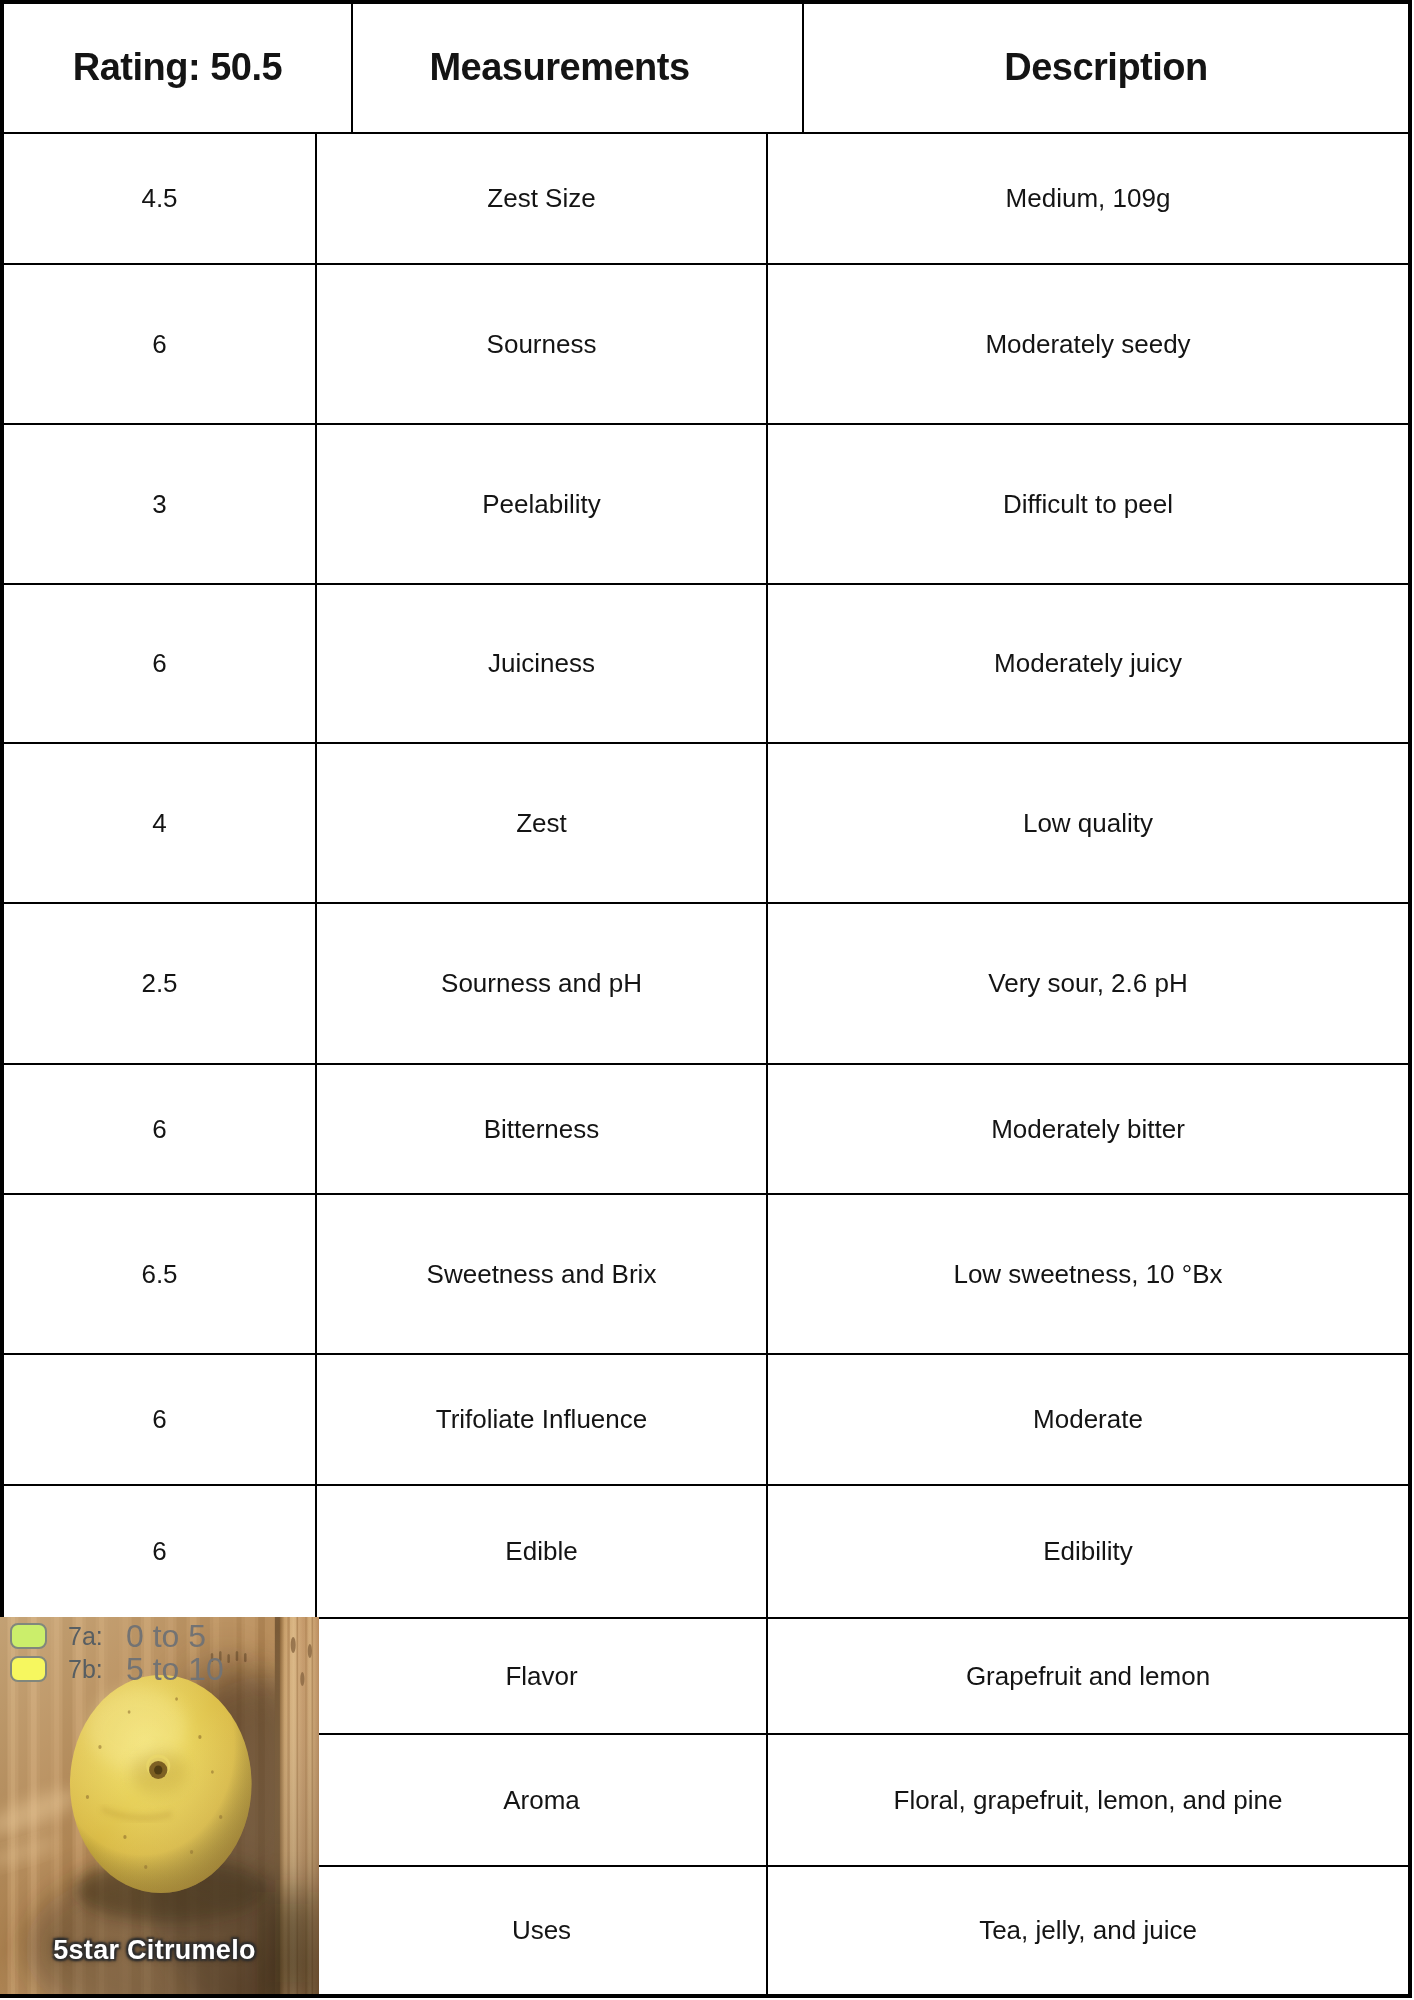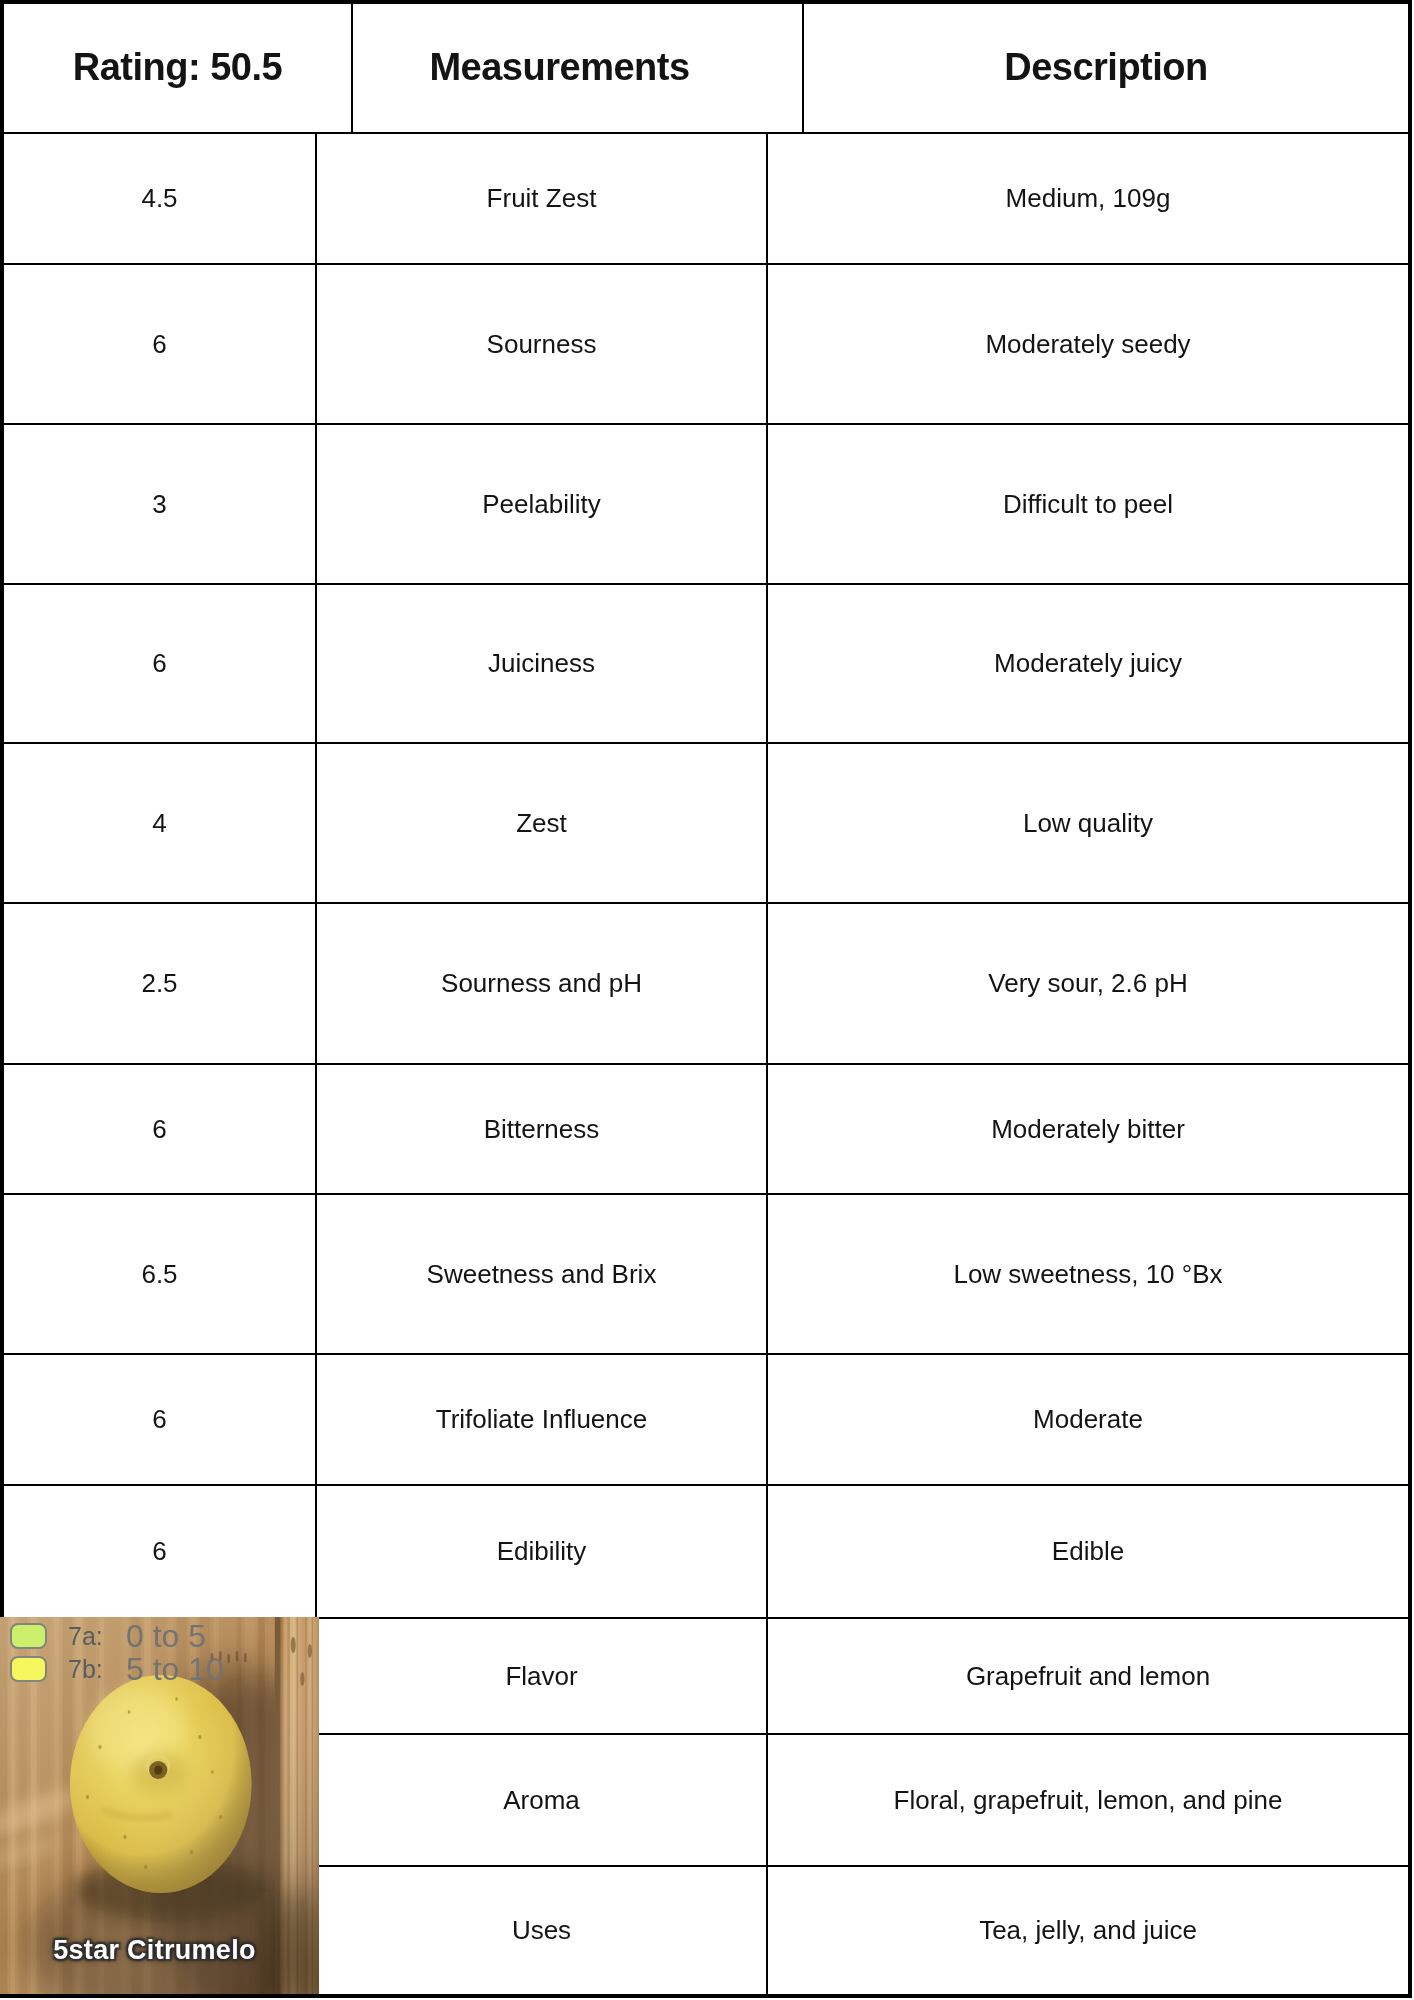--- a/index.html
+++ b/index.html
@@ -48,21 +48,21 @@
 <body>
 
 <div class="screen">
   <div class="tbl">
 
     <div class="cell c1 r1 hdr">Rating: 50.5</div>
     <div class="cell r1 hdr">Measurements</div>
     <div class="cell r1 hdr">Description</div>
 
     <div class="cell c1">4.5</div>
-    <div class="cell">Fruit Zest</div>
+    <div class="cell">Zest Size</div>
     <div class="cell">Medium, 109g</div>
 
     <div class="cell c1">6</div>
     <div class="cell">Sourness</div>
     <div class="cell">Moderately seedy</div>
 
     <div class="cell c1">3</div>
     <div class="cell">Peelability</div>
     <div class="cell">Difficult to peel</div>
 
@@ -84,22 +84,22 @@
 
     <div class="cell c1">6.5</div>
     <div class="cell">Sweetness and Brix</div>
     <div class="cell">Low sweetness, 10 °Bx</div>
 
     <div class="cell c1">6</div>
     <div class="cell">Trifoliate Influence</div>
     <div class="cell">Moderate</div>
 
     <div class="cell c1">6</div>
+    <div class="cell">Edible</div>
     <div class="cell">Edibility</div>
-    <div class="cell">Edible</div>
 
     <div class="cell c1"></div>
     <div class="cell">Flavor</div>
     <div class="cell">Grapefruit and lemon</div>
 
     <div class="cell c1"></div>
     <div class="cell">Aroma</div>
     <div class="cell">Floral, grapefruit, lemon, and pine</div>
 
     <div class="cell c1"></div>

